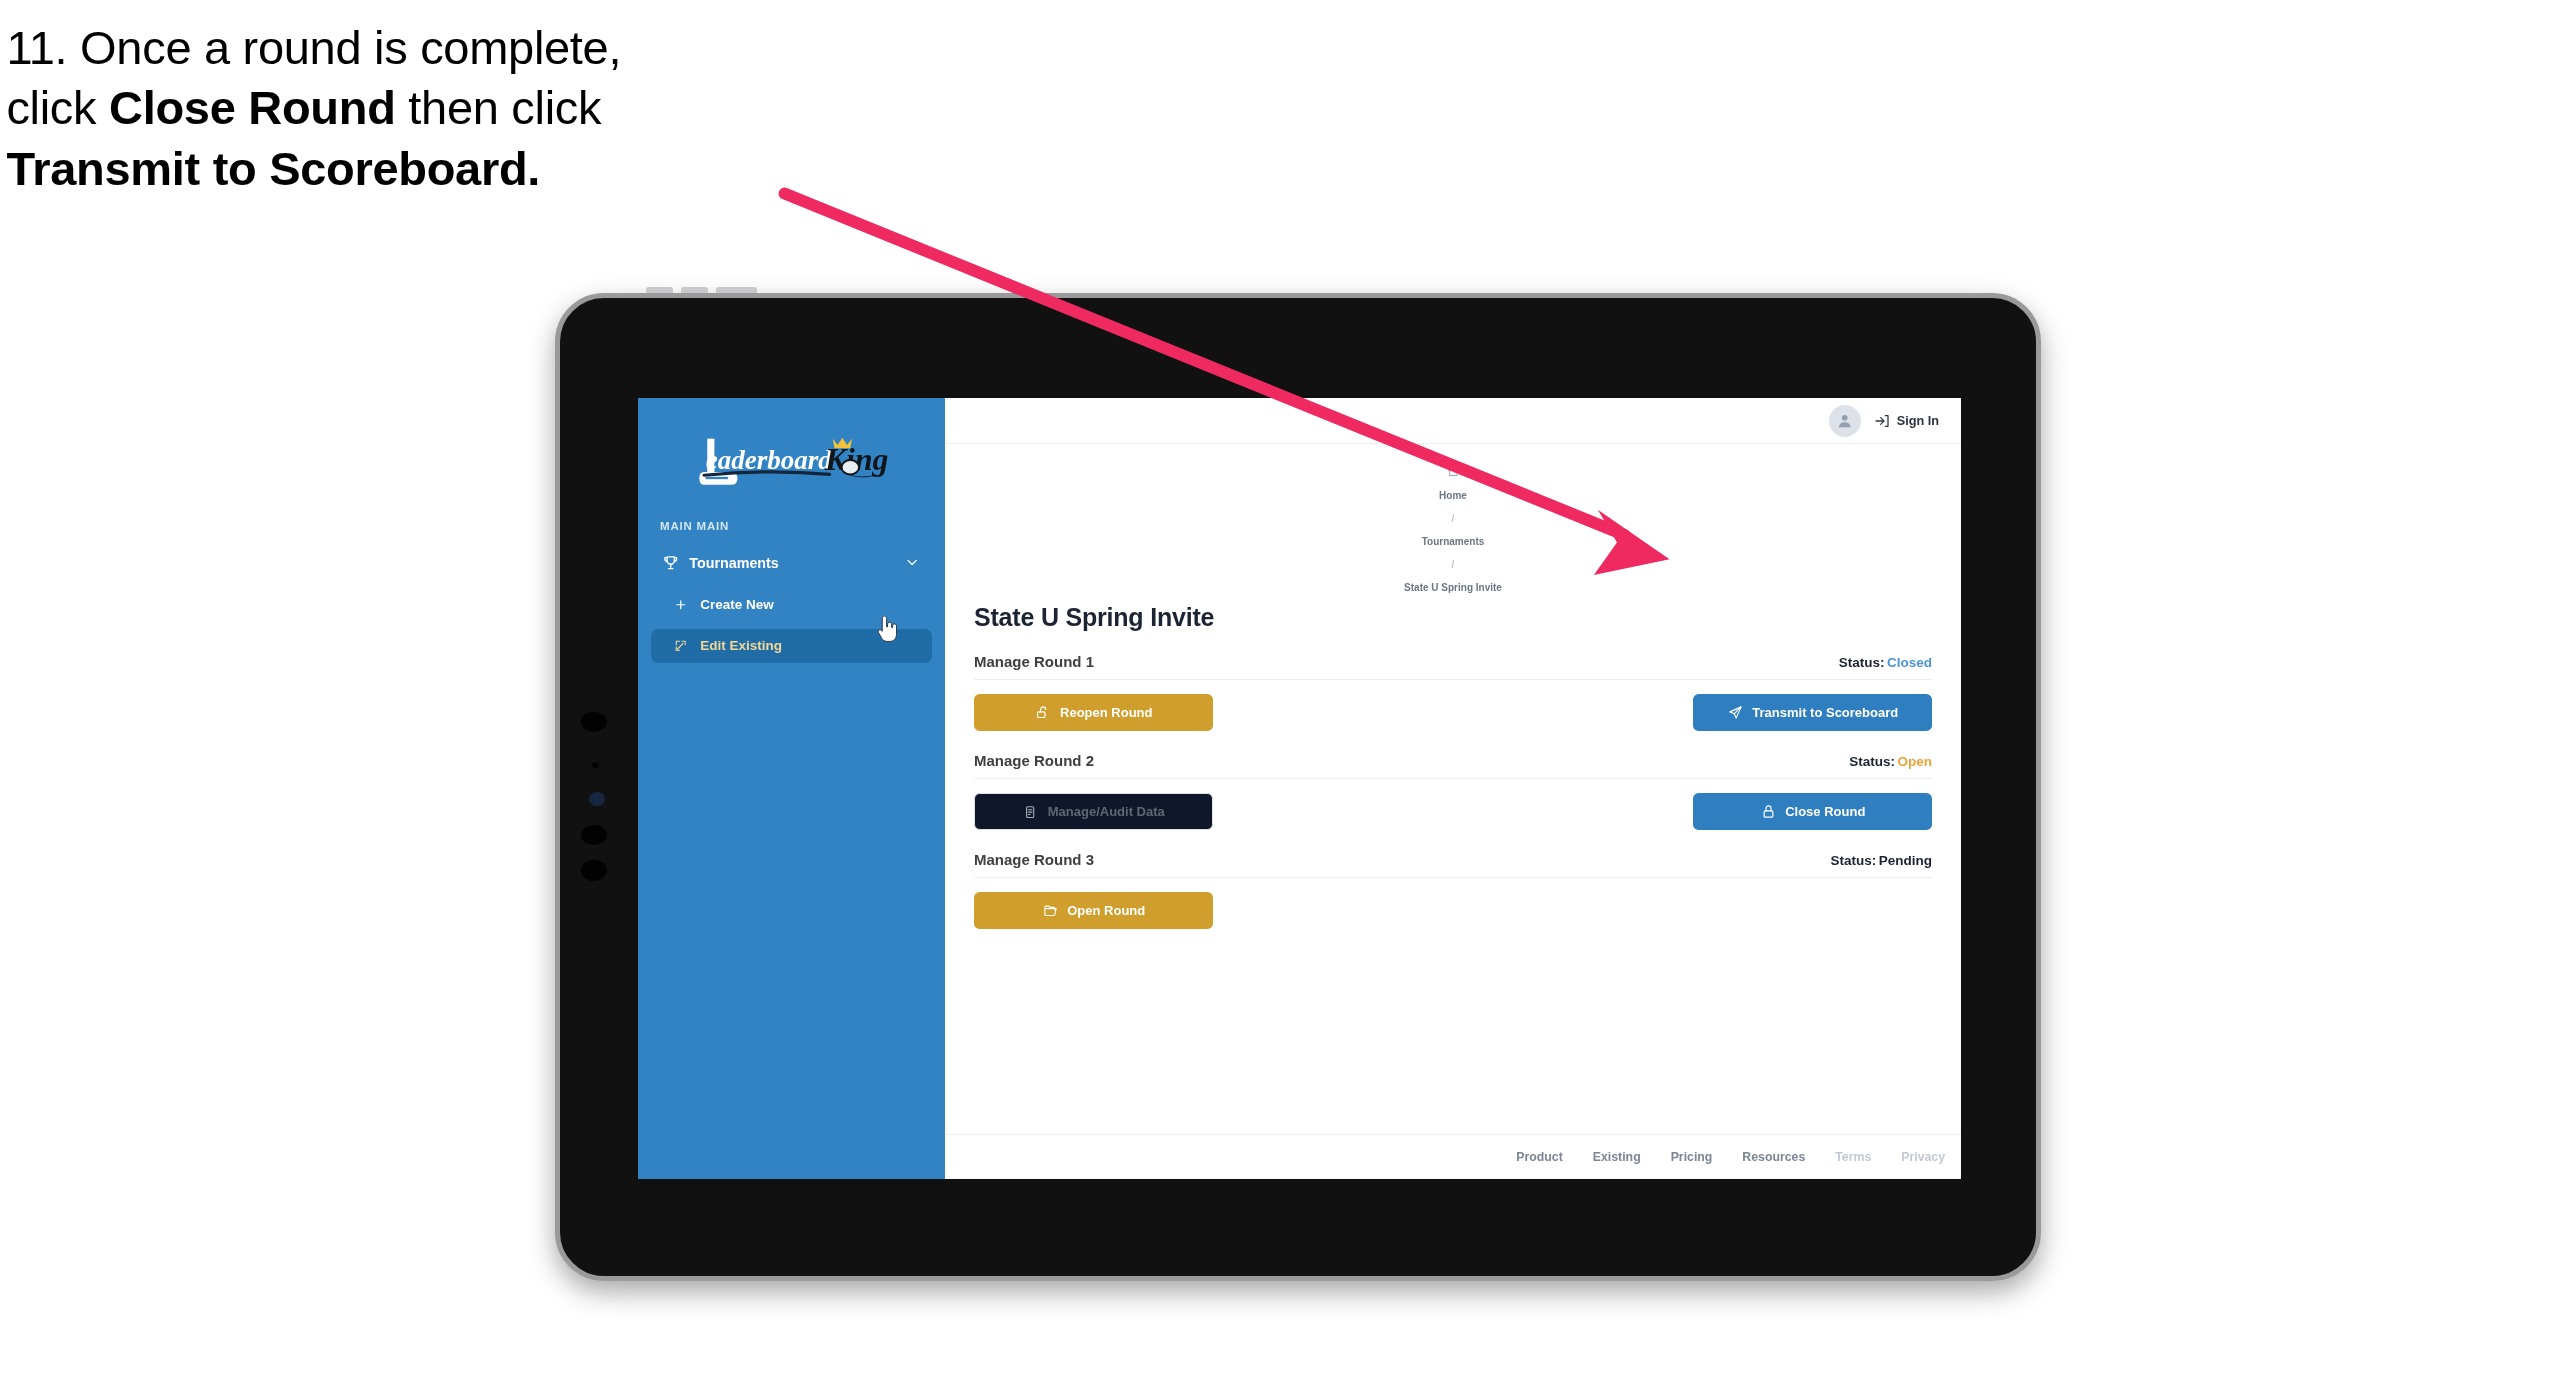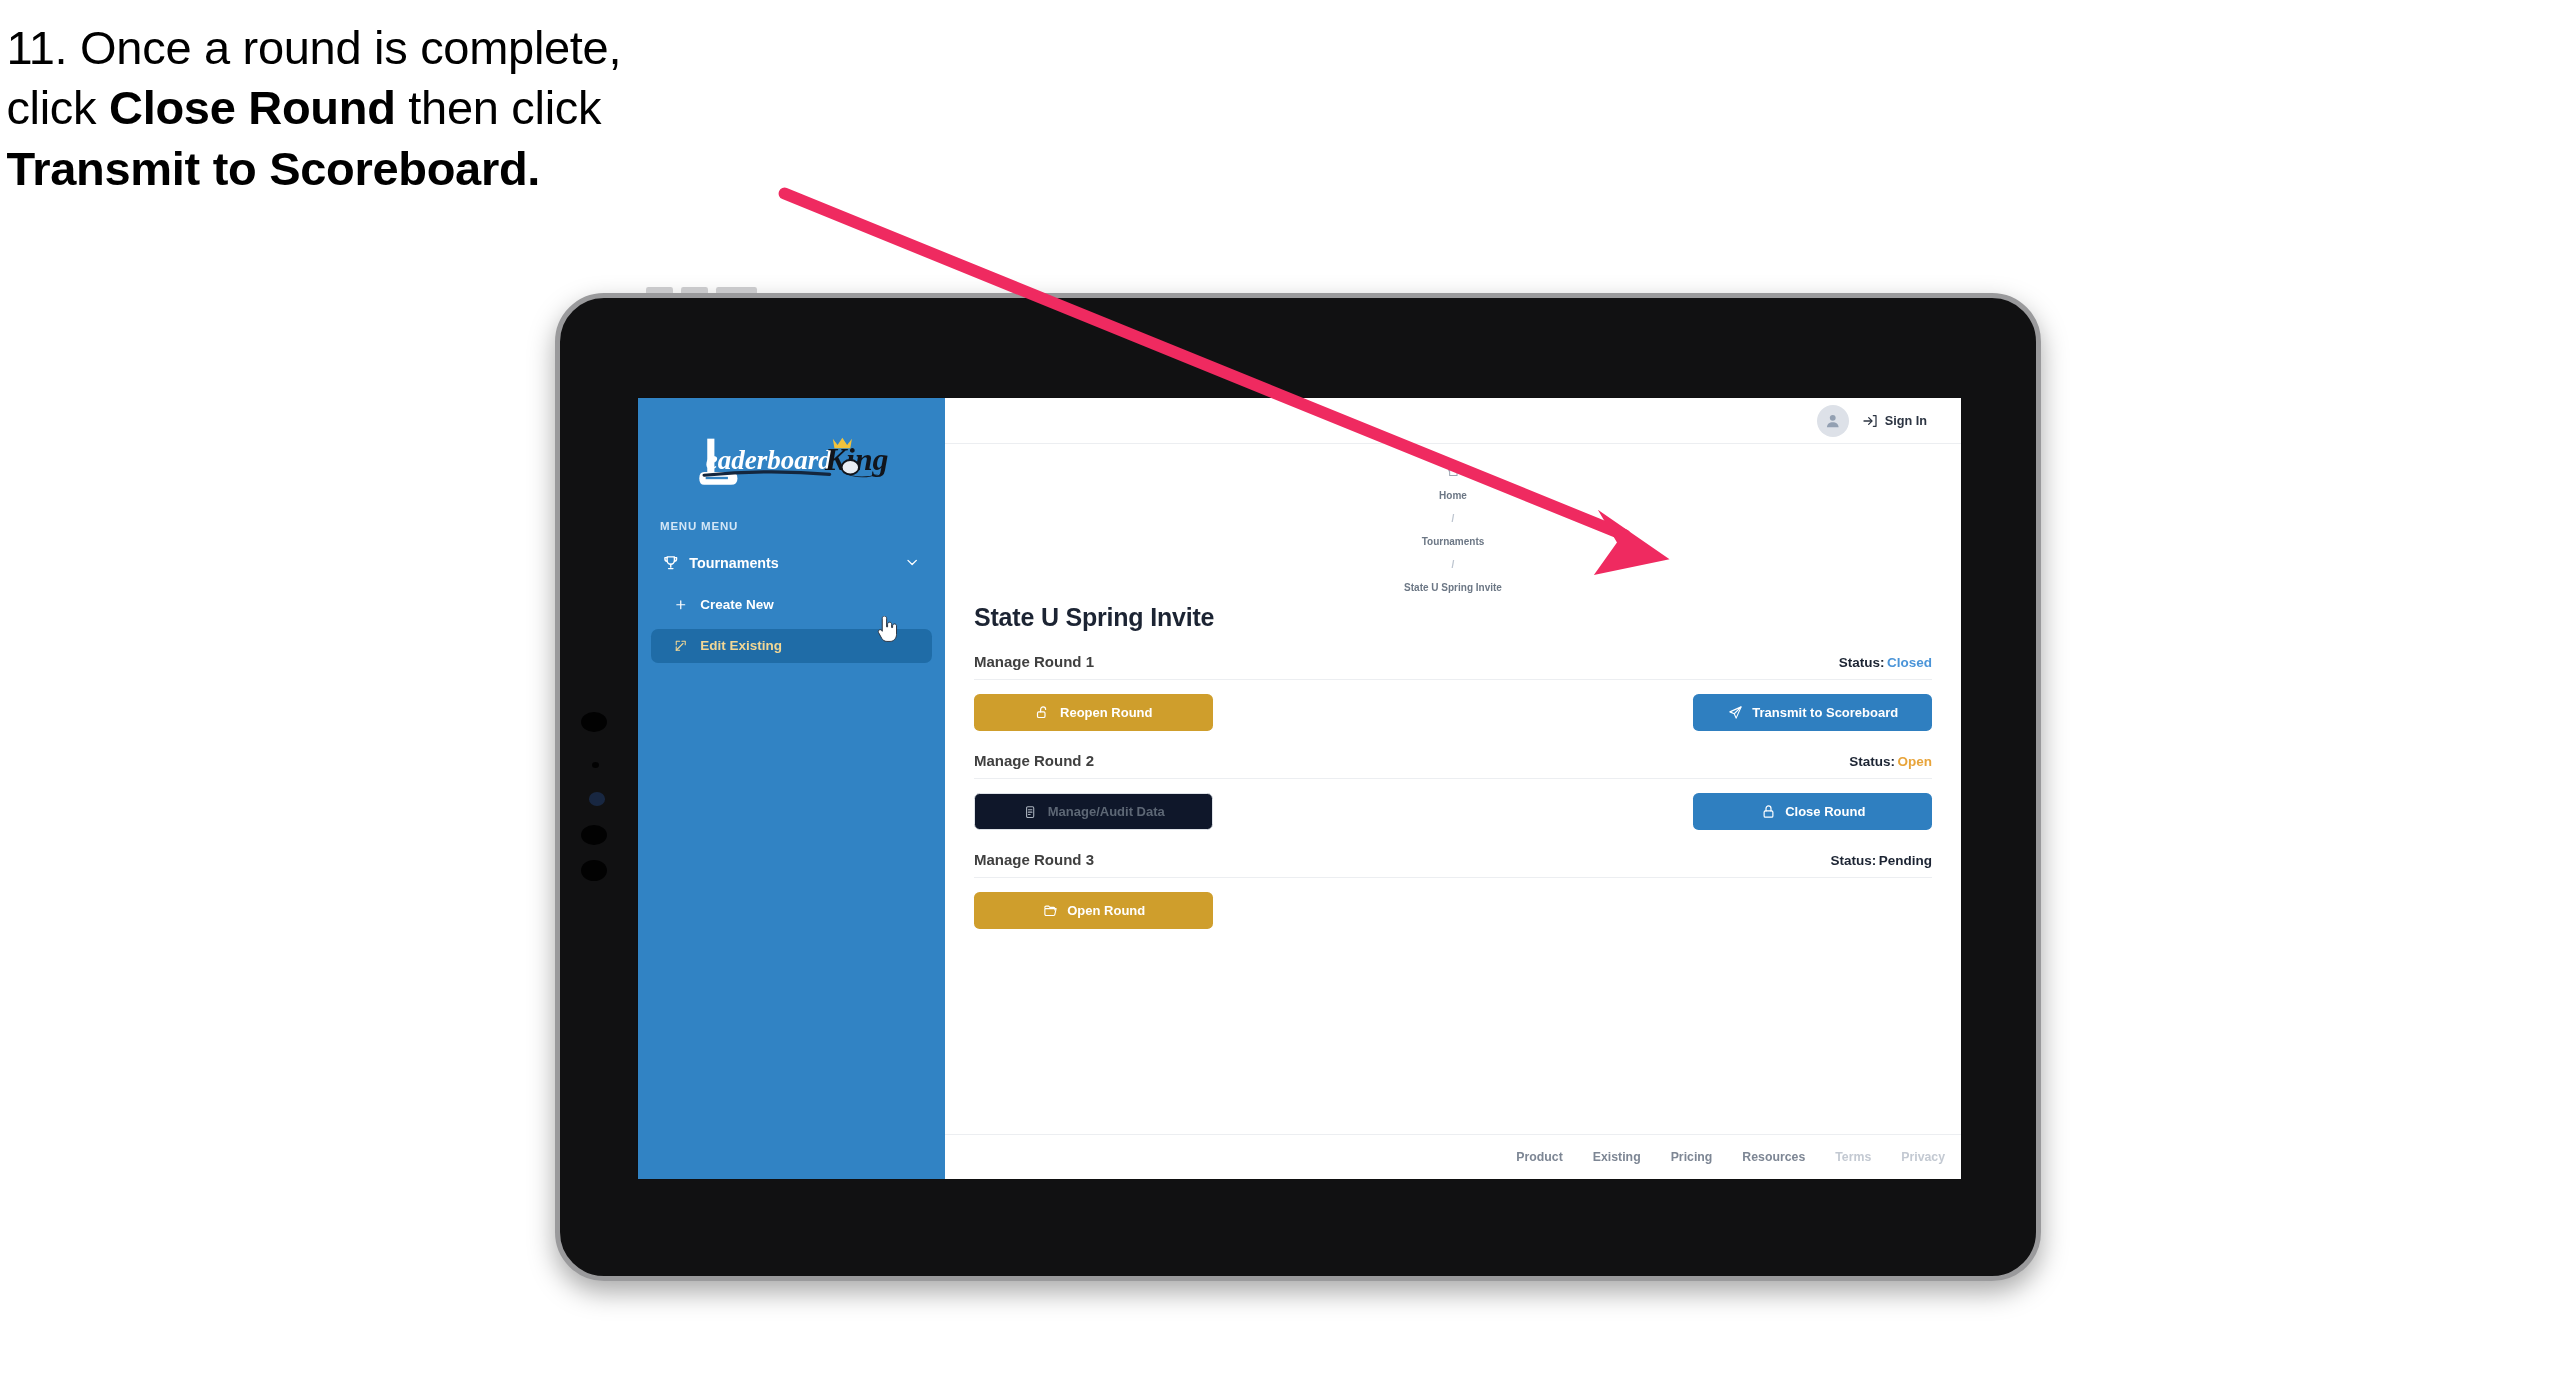--- a/index.html
+++ b/index.html
@@ -154,21 +154,21 @@
     background: #ffffff;
     min-width: 0;
   }
 
   .topbar {
     height: 46px;
     border-bottom: 0.8px solid #eceef1;
     display: flex;
     align-items: center;
     justify-content: flex-end;
-    padding-right: 34px;
+    padding-right: 22px;
     gap: 12.7px;
     flex: 0 0 46px;
   }
   .avatar {
     width: 32px; height: 32px; border-radius: 50%;
     background: #dde1e8;
     display: flex; align-items: center; justify-content: center;
   }
   .signin {
     display: flex; align-items: center; gap: 7.2px;
@@ -280,21 +280,21 @@
 
             <text x="176" y="48" font-family="'Liberation Serif', serif" font-size="40" font-style="italic" font-weight="700" fill="#11151c">King</text>
 
             <path d="M186 8 l6 8 l6 -9 l6 9 l6 -8 l-2 12 h-20z" fill="#f2c23c"></path>
 
             <ellipse cx="208" cy="44" rx="11" ry="9" fill="#e9eef4" stroke="#11151c" stroke-width="2.5"></ellipse>
             <path d="M196 50 q24 10 48 2 q-22 10 -48 -2z" fill="#11151c"></path>
           </svg>
         </div>
 
-        <div class="menu-label">MENU MENU</div>
+        <div class="menu-label">MAIN MAIN</div>
 
         <div class="nav-item">
           <span class="ico">
             <svg width="17.5" height="17.5" viewBox="0 0 24 24" fill="none" stroke="#ffffff" stroke-width="1.9" stroke-linecap="round" stroke-linejoin="round">
               <path d="M7 4h10v5a5 5 0 0 1-10 0z"></path>
               <path d="M7 5H4v2a3 3 0 0 0 3 3"></path>
               <path d="M17 5h3v2a3 3 0 0 1-3 3"></path>
               <path d="M12 14v4"></path>
                 <path d="M9 20h6"></path>
             </svg>

